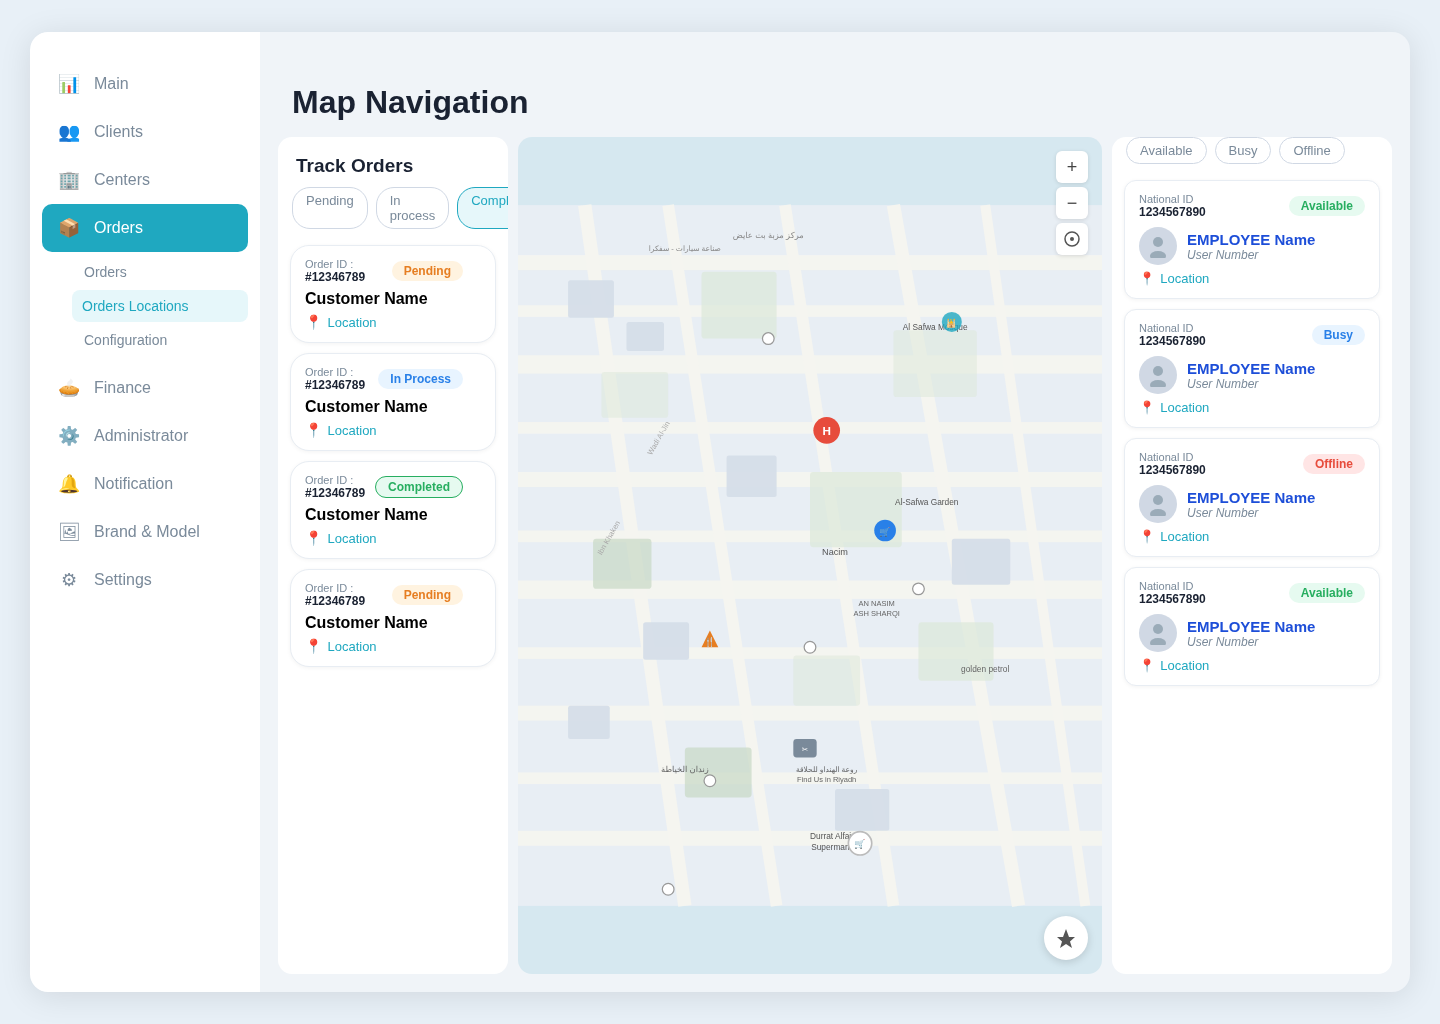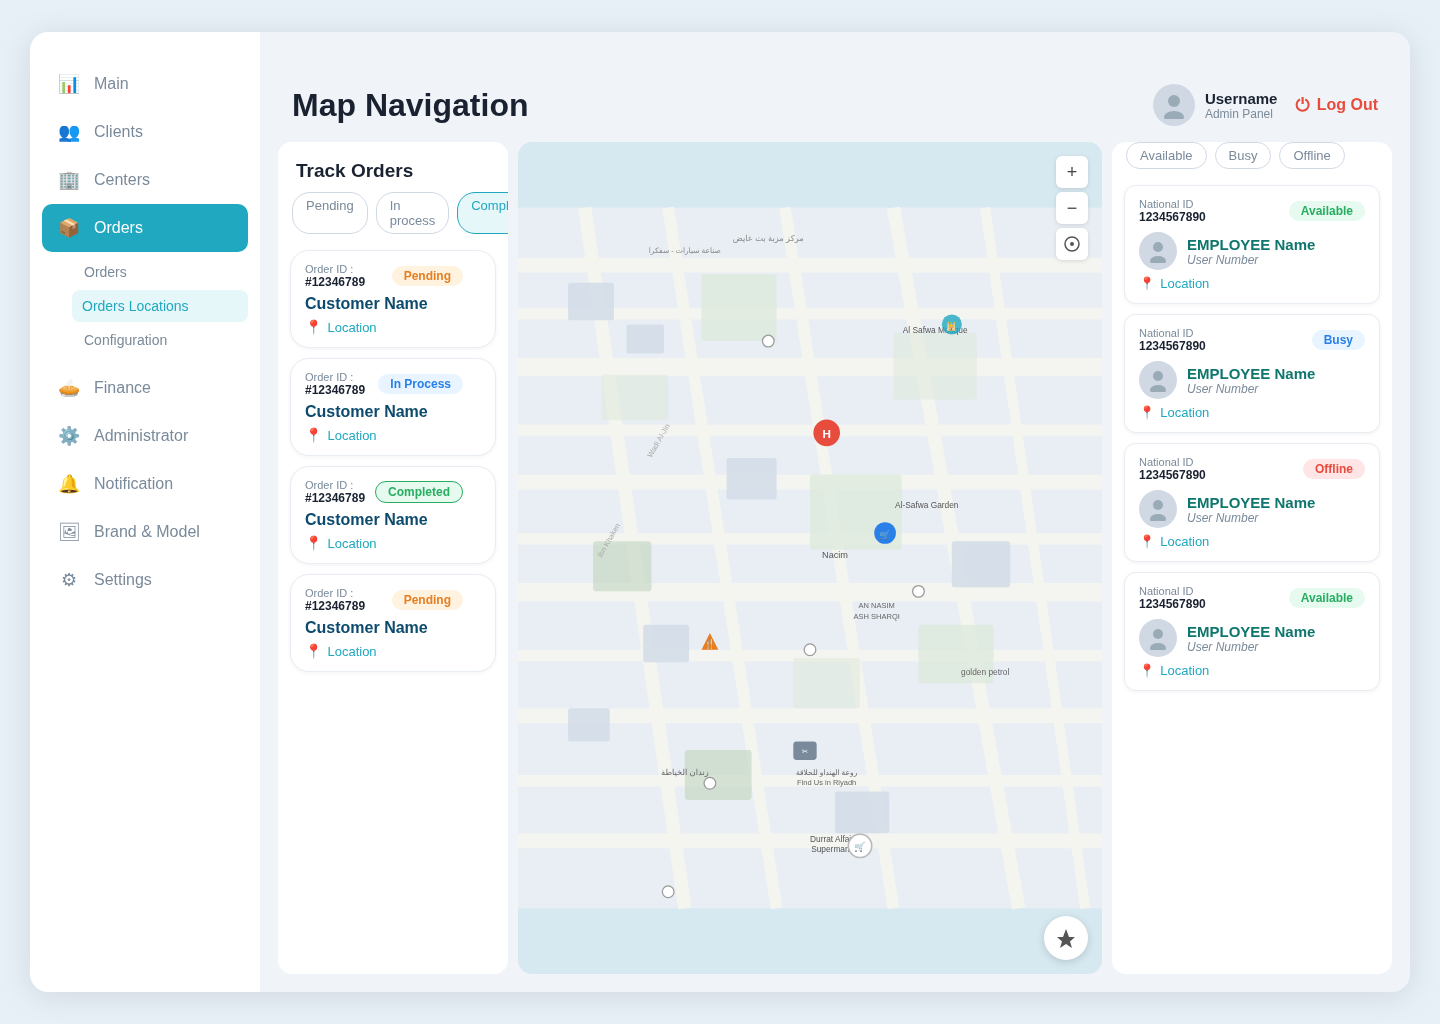--- a/index.html
+++ b/index.html
@@ -198,21 +198,21 @@
       border-radius: 12px;
       font-size: 12px;
       font-weight: 700;
     }
     .badge-pending { background: #fff3e0; color: #e67e22; }
     .badge-inprocess { background: #e8f4ff; color: #2980e8; }
     .badge-completed { background: #e6faf0; color: #27ae60; border: 1.5px solid #27ae60; }
     .customer-name {
       font-size: 16px;
       font-weight: 700;
-      color: #0c4a6e;
+      color: #000000;
       margin: 4px 0 6px 0;
     }
     .location-row {
       display: flex;
       align-items: center;
       gap: 5px;
       color: #1fa8c0;
       font-size: 13px;
     }
     .loc-icon { font-size: 14px; }
@@ -342,21 +342,21 @@
       height: 38px;
       border-radius: 50%;
       background: #d0d8e4;
       display: flex;
       align-items: center;
       justify-content: center;
       font-size: 18px;
       color: #7a8a9a;
       flex-shrink: 0;
     }
-    .emp-name { font-size: 15px; font-weight: 700; color: #0f766e; }
+    .emp-name { font-size: 15px; font-weight: 700; color: #1d4ed8; }
     .emp-number { font-size: 12px; color: #7a8a9a; font-style: italic; }
     .emp-location-row {
       display: flex;
       align-items: center;
       gap: 5px;
       color: #1fa8c0;
       font-size: 13px;
     }
   </style>
 </head>
@@ -406,38 +406,20 @@
     <div class="sidebar-item">
       <span class="sidebar-icon">⚙</span>
       <span>Settings</span>
     </div>
   </div>
 
   <div class="main-content">
 
     <div class="top-bar">
       <h1 class="page-title">Map Navigation</h1>
-      <div class="top-right">
-        <div class="user-info">
-          <div class="user-avatar">
-            <svg width="28" height="28" viewBox="0 0 28 28" fill="none">
-              <circle cx="14" cy="10" r="6" fill="#9aabb8"></circle>
-              <ellipse cx="14" cy="26" rx="10" ry="6" fill="#9aabb8"></ellipse>
-            </svg>
-          </div>
-          <div class="user-text">
-            <span class="user-name">Username</span>
-            <span class="user-role">Admin Panel</span>
-          </div>
-        </div>
-        <button class="logout-btn">
-          <span style="font-size:18px;">⏻</span>
-          <span>Log Out</span>
-        </button>
-      </div>
     </div>
 
     <div class="content-row">
 
       <div class="track-orders-panel">
         <div class="panel-header">Track Orders</div>
         <div class="filter-tabs">
           <div class="filter-tab">Pending</div>
           <div class="filter-tab">In process</div>
           <div class="filter-tab selected">Completed</div>

